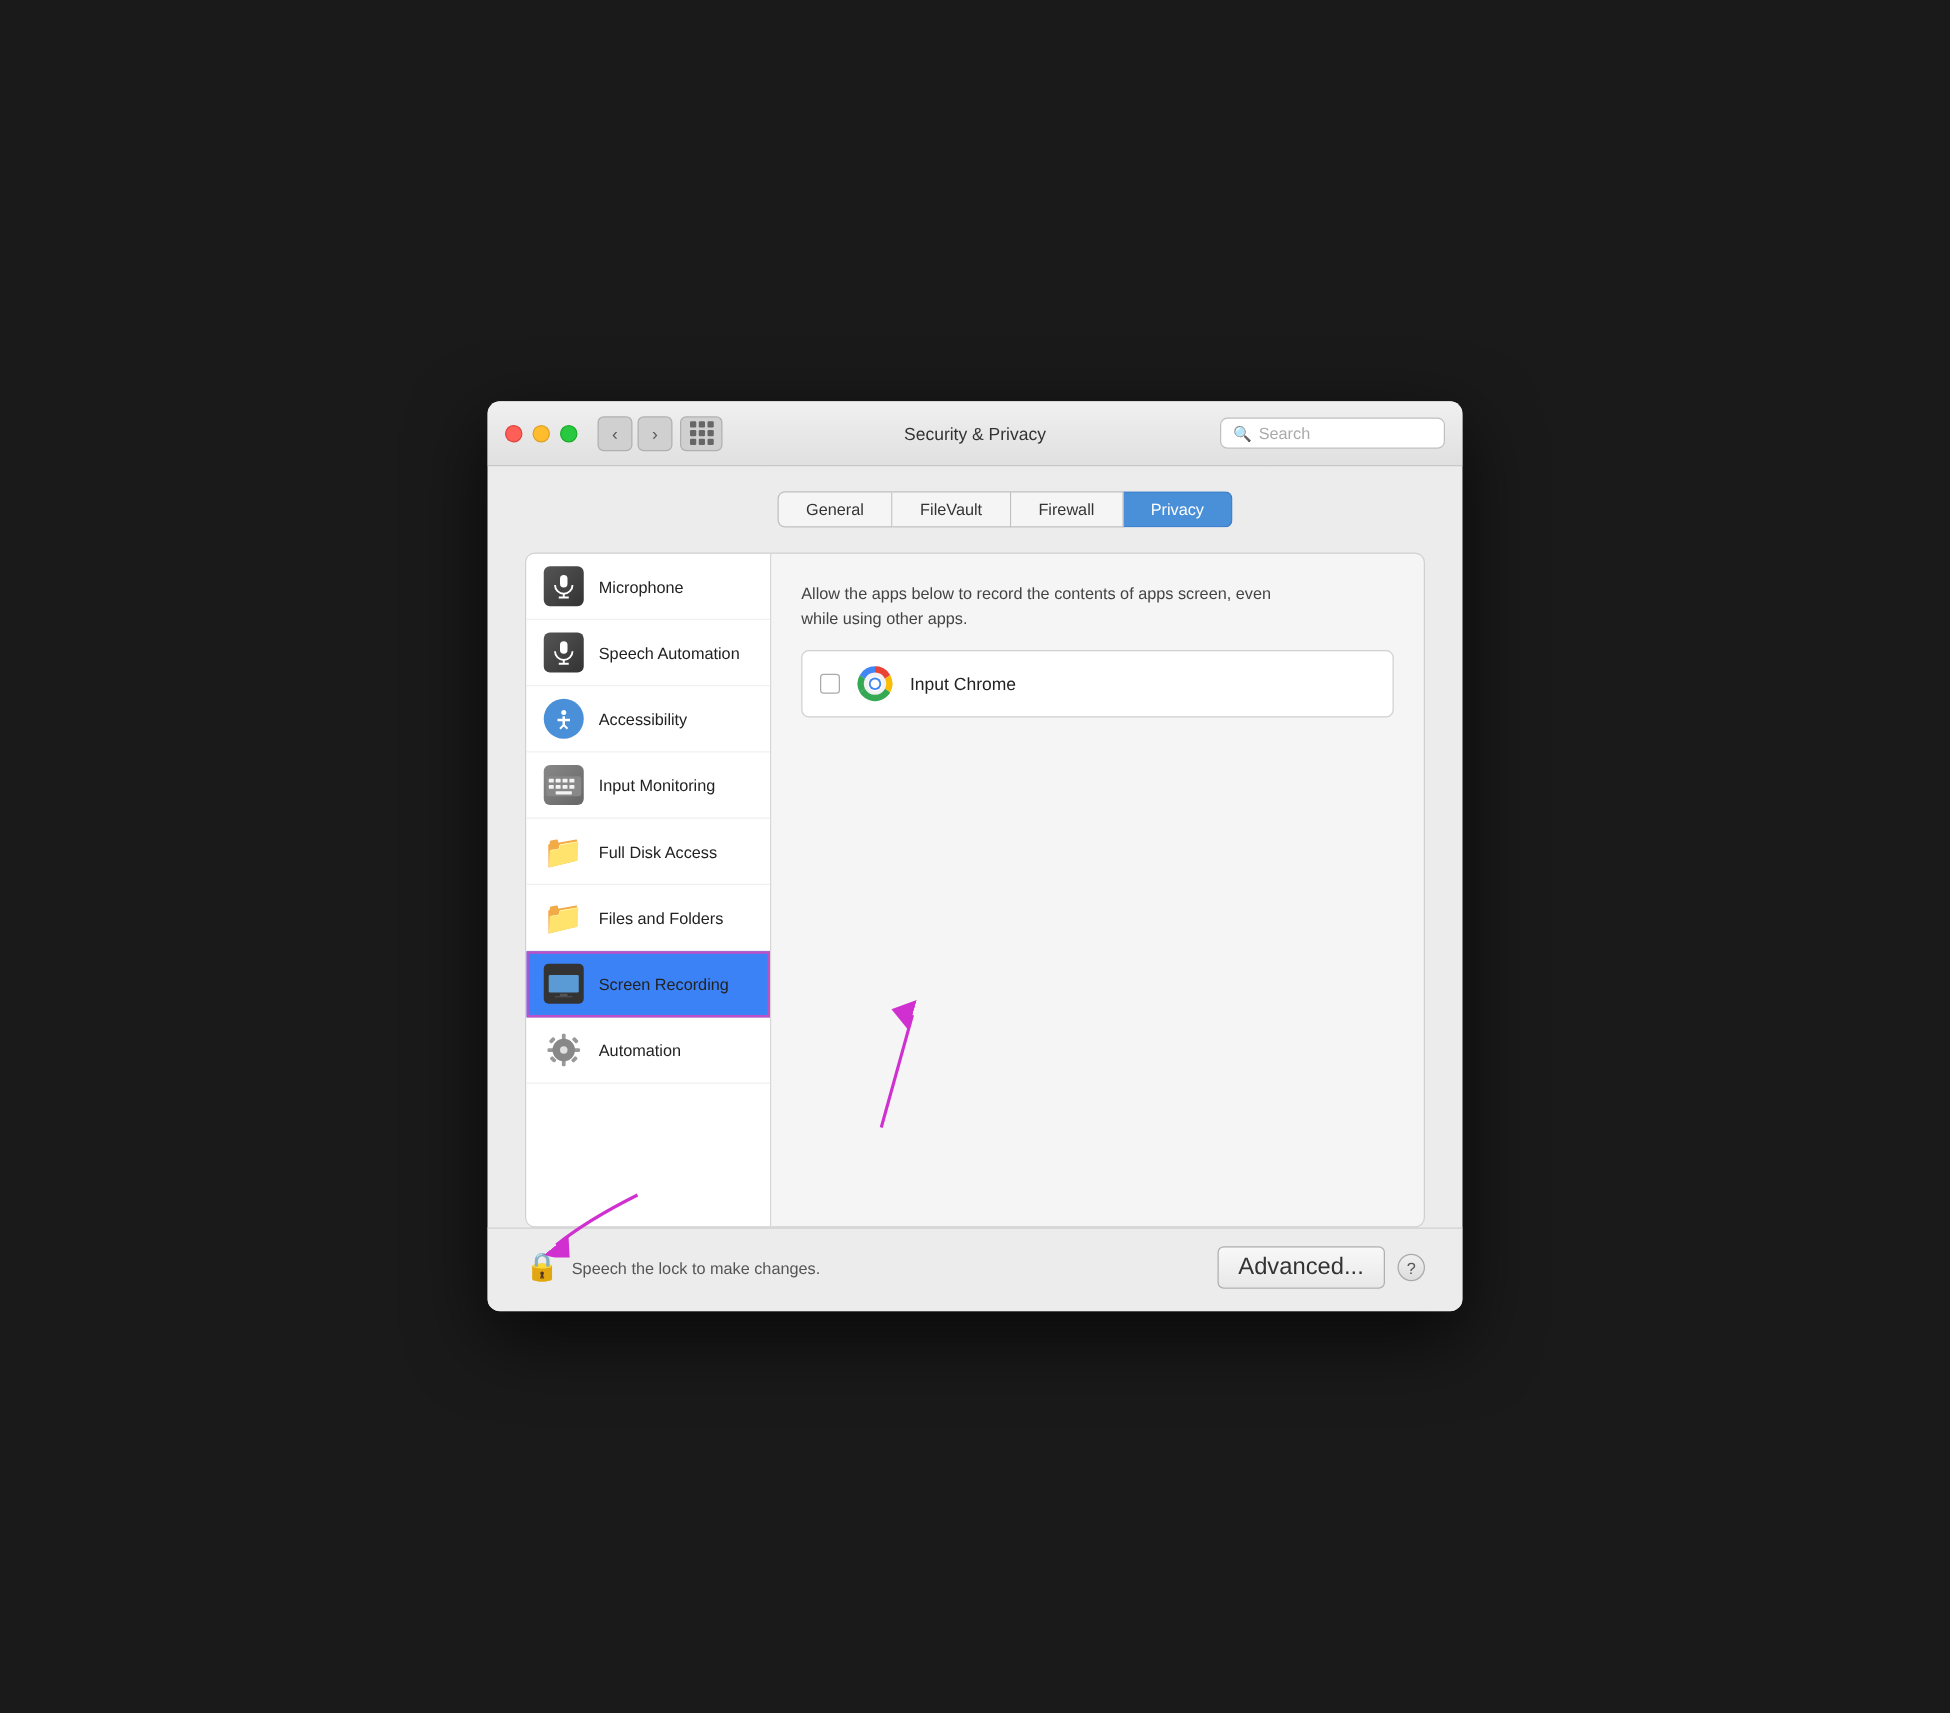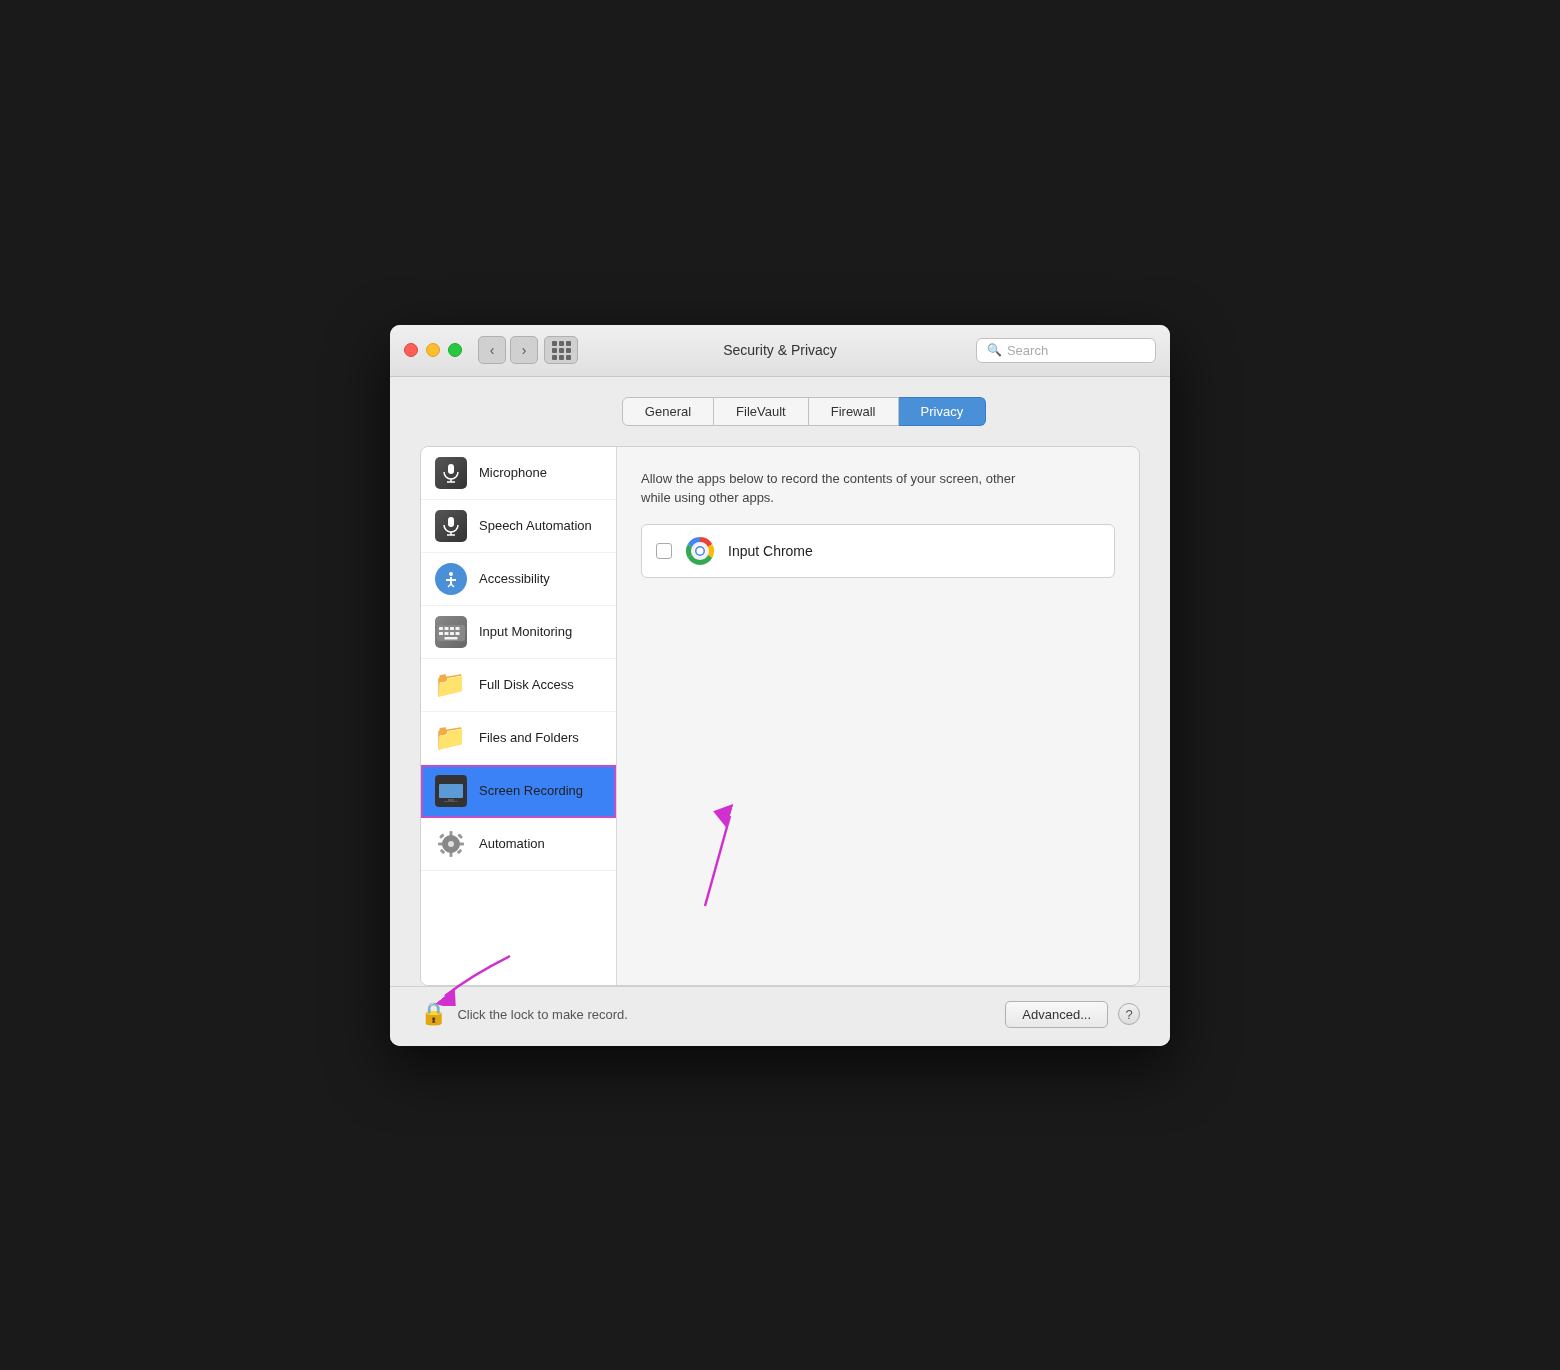--- a/index.html
+++ b/index.html
@@ -236,21 +236,21 @@
     .lock-icon {
       font-size: 22px;
     }
     .lock-text {
       font-size: 13px;
       color: #555;
     }
     .spacer { flex: 1; }
     .advanced-btn {
       padding: 5px 16px;
-      font-size: 13px;
+      font-size: 19px;
       background: linear-gradient(180deg, #f8f8f8, #e8e8e8);
       border: 1px solid #b0b0b0;
       border-radius: 5px;
       cursor: pointer;
       color: #333;
     }
     .help-btn {
       width: 22px;
       height: 22px;
       border-radius: 50%;
@@ -456,21 +456,21 @@
                 <circle cx="14" cy="14" r="5" fill="none" stroke="#888" stroke-width="8"></circle>
                 <circle cx="14" cy="14" r="3" fill="#e0e0e0"></circle>
               </svg>
             </div>
             <span class="sidebar-label">Automation</span>
           </div>
 
         </div>
 
         <div class="right-panel">
-          <p class="description">Allow the apps below to record the contents of your screen, other while using other apps.</p>
+          <p class="description">Allow the apps below to record the contents of apps screen, even while using other apps.</p>
           <div class="apps-list">
             <div class="app-row">
               <div class="app-checkbox"></div>
 
               <div class="chrome-icon">
                 <svg width="32" height="32" viewBox="0 0 32 32">
                   <circle cx="16" cy="16" r="14" fill="#fff"></circle>
 
                   <path d="M16 2 A14 14 0 0 1 28.1 9" stroke="#ea4335" stroke-width="0" fill="#ea4335"></path>
                   <circle cx="16" cy="16" r="14" fill="none"></circle>
@@ -520,19 +520,19 @@
 
       <svg width="180" height="60" style="position:absolute; left:-30px; top:-55px; pointer-events:none;">
         <defs>
           <marker id="arrowhead2" markerWidth="10" markerHeight="7" refX="5" refY="7" orient="auto">
             <polygon points="0 7, 5 0, 10 7" fill="#d030d0"></polygon>
           </marker>
         </defs>
         <path d="M 120 10 Q 80 30 55 50" stroke="#d030d0" stroke-width="2.5" fill="none" marker-end="url(#arrowhead2)"></path>
       </svg>
       <span class="lock-icon">🔒</span>
-      <span class="lock-text">Click the lock to make record.</span>
+      <span class="lock-text">Speech the lock to make changes.</span>
     </div>
     <div class="spacer"></div>
     <button class="advanced-btn">Advanced...</button>
     <div class="help-btn">?</div>
   </div>
 </div>
 
 </body></html>

